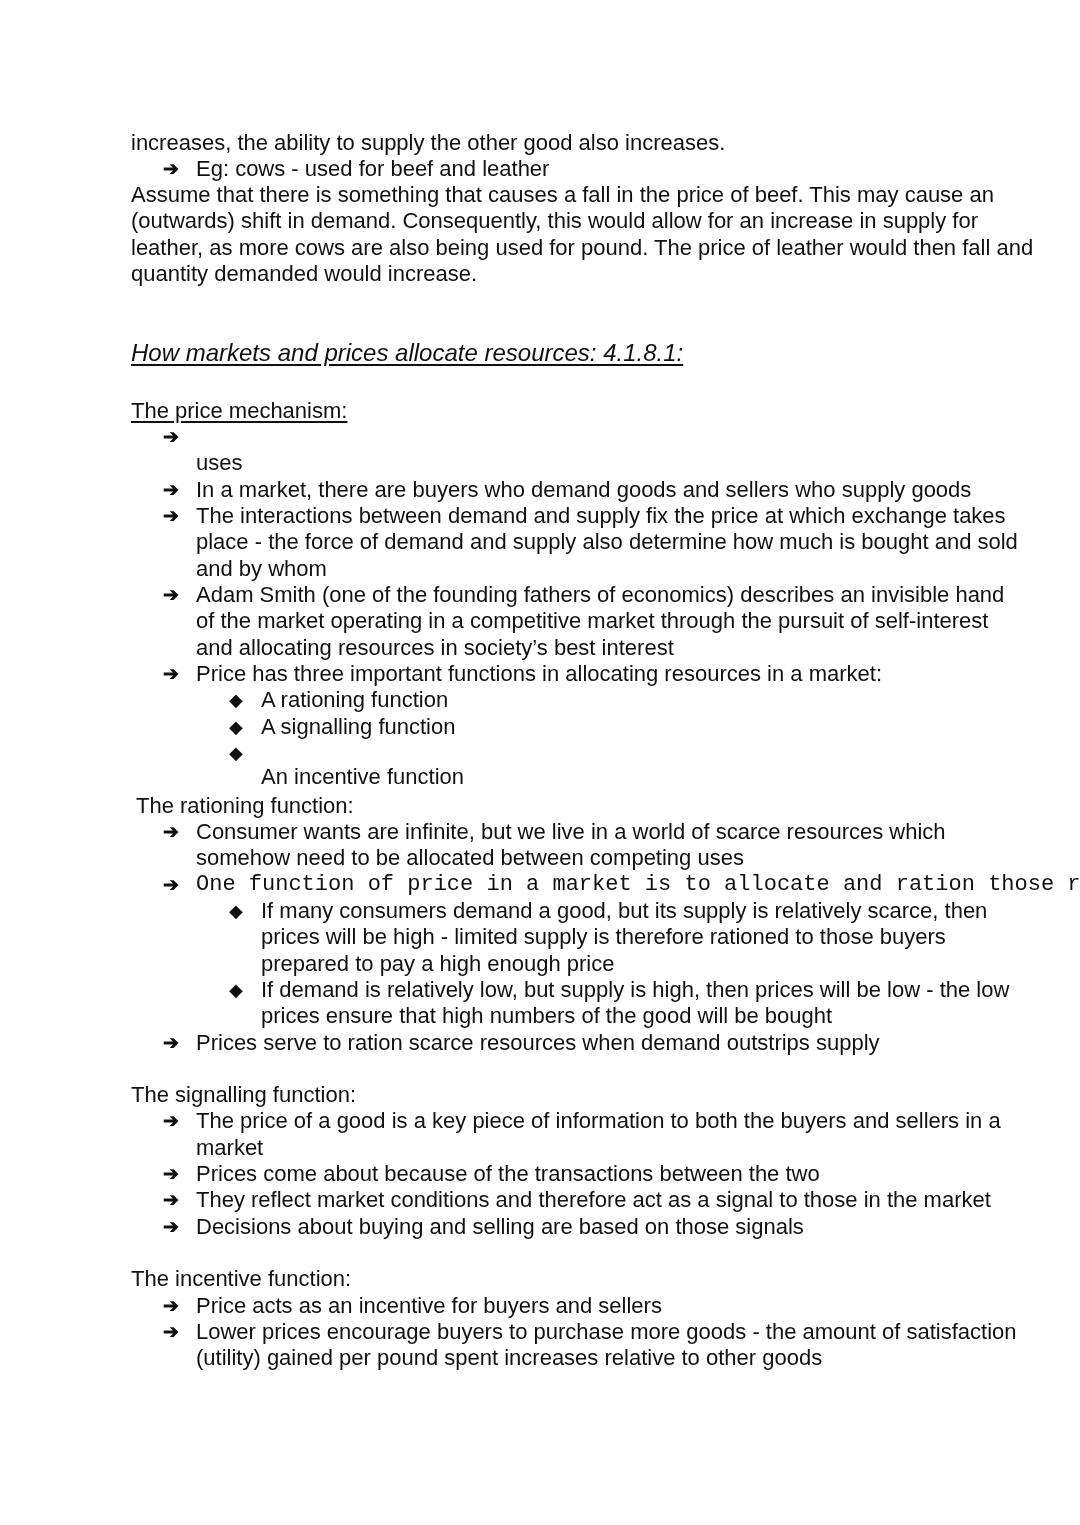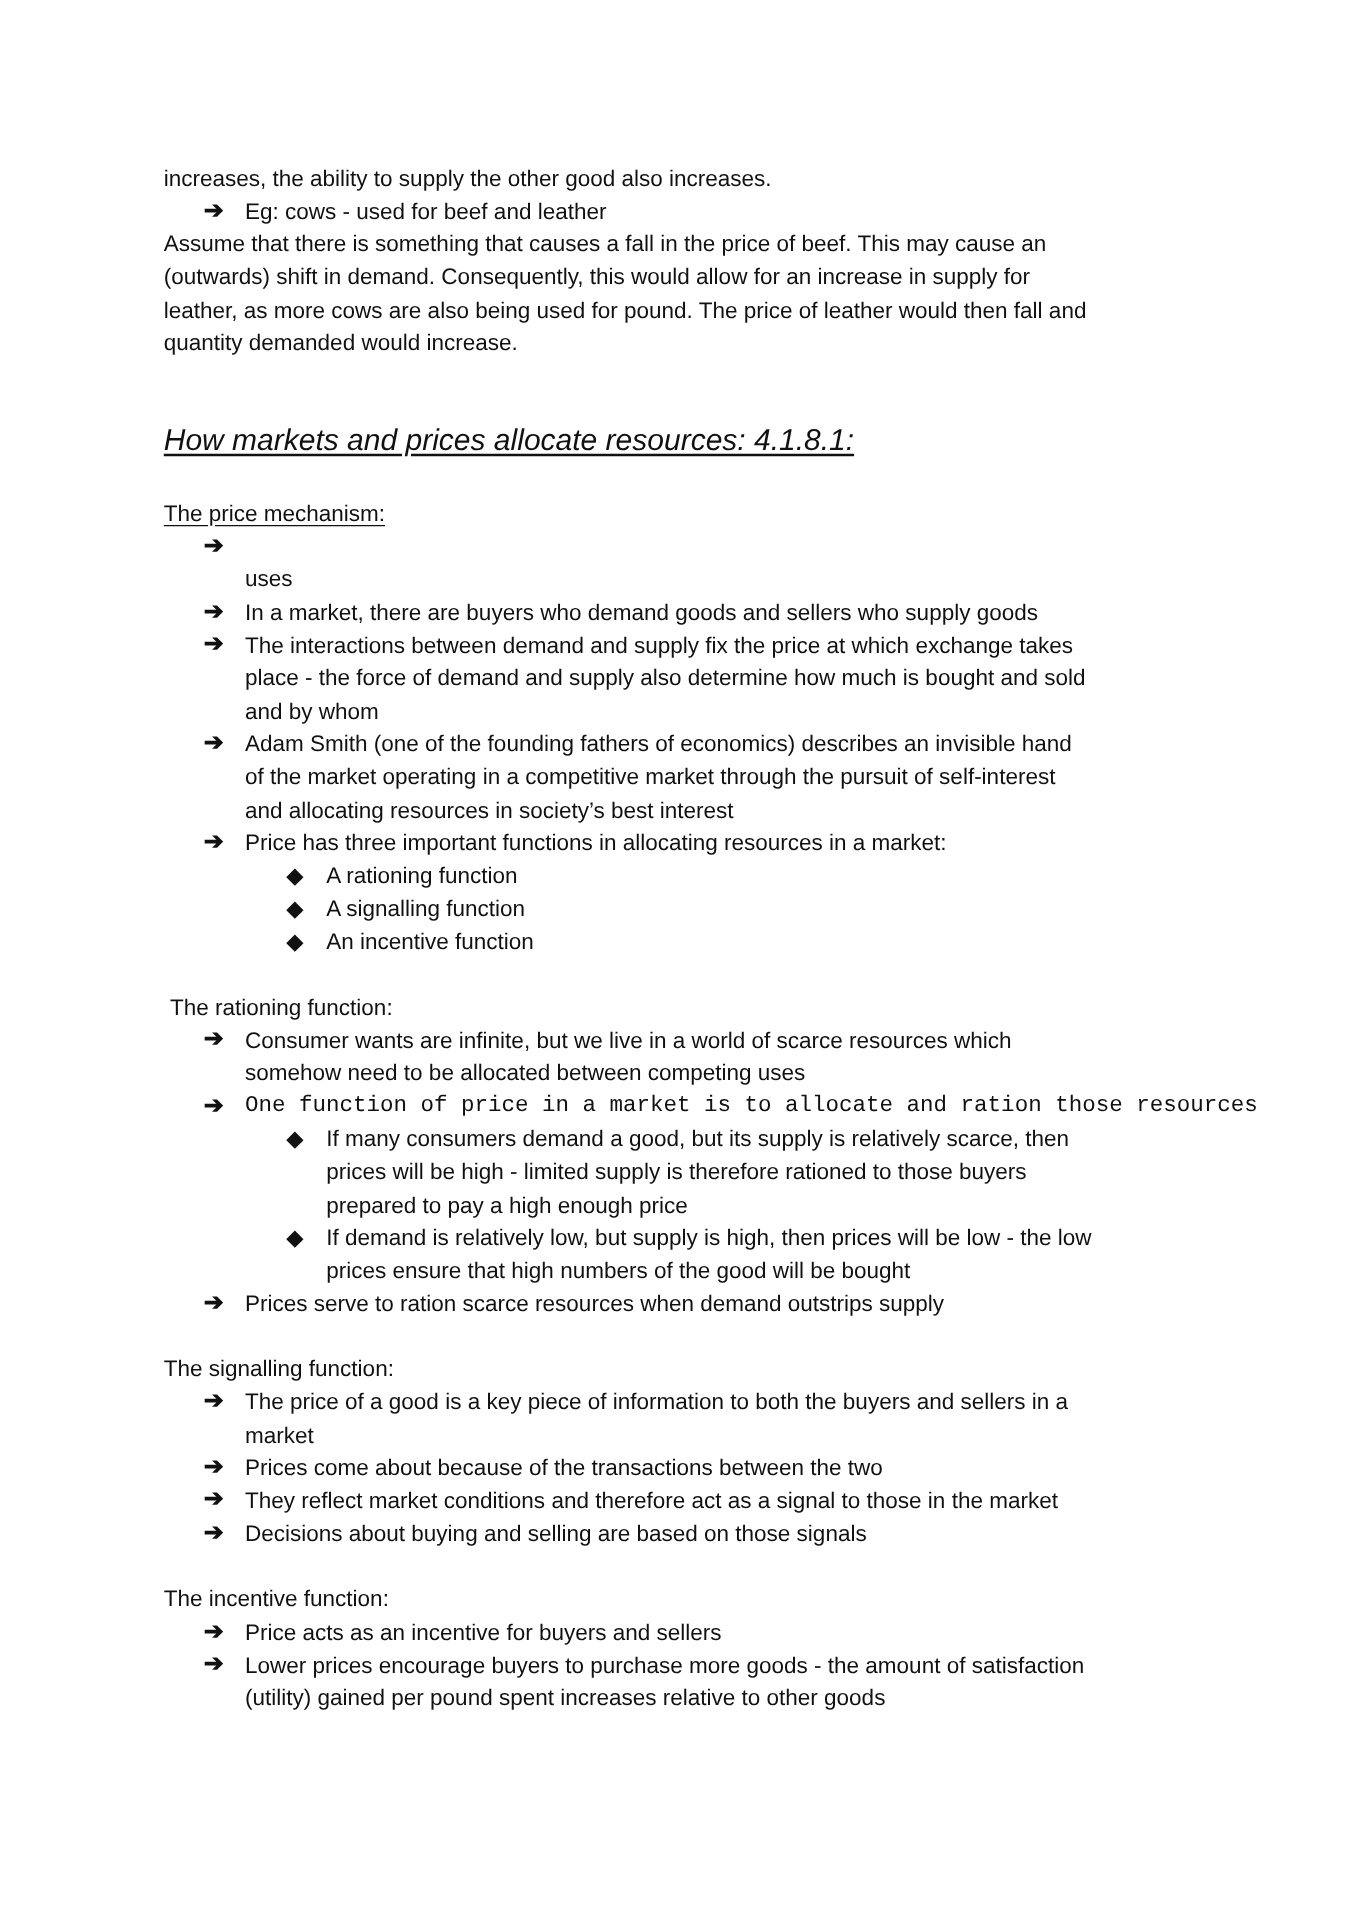--- a/index.html
+++ b/index.html
@@ -1,19 +1,19 @@
 <!DOCTYPE html>
 <html><head>
 <meta charset="utf-8">
 <style>
   html, body { margin: 0; padding: 0; background: #ffffff; }
   body { width: 1080px; height: 1525px; position: relative; overflow: hidden;
          font-family: "Liberation Sans", sans-serif; color: #111111; }
   .page { position: absolute; left: 0; top: 0; width: 1080px; height: 1525px; }
-  .line { position: absolute; font-size: 18px; line-height: 26.3px; white-space: nowrap; }
+  .line { position: absolute; font-size: 22px; line-height: 26.3px; white-space: nowrap; }
   .heading { position: absolute; left: 131px; top: 339px; font-size: 24px; font-style: italic;
              text-decoration: underline; text-underline-offset: 3px; white-space: nowrap; }
   .subhead-u { text-decoration: underline; text-underline-offset: 3px; }
   .arrow { position: absolute; font-size: 19px; line-height: 26.3px; font-weight: bold; }
   .diamond { position: absolute; font-size: 18px; line-height: 26.3px; }
 </style>
 </head>
 <body>
 
 <div class="page">
@@ -47,21 +47,21 @@
   <div class="line" style="left:196px;top:608px;">of the market operating in a competitive market through the pursuit of self-interest</div>
 
   <span class="arrow" style="left:163px;top:661px;">➔</span>
   <div class="line" style="left:196px;top:661px;">Price has three important functions in allocating resources in a market:</div>
 
   <span class="diamond" style="left:229px;top:687px;">◆</span>
   <div class="line" style="left:261px;top:687px;">A rationing function</div>
   <span class="diamond" style="left:229px;top:714px;">◆</span>
   <div class="line" style="left:261px;top:714px;">A signalling function</div>
   <span class="diamond" style="left:229px;top:740px;">◆</span>
-  <div class="line" style="left:261px;top:740px;">An incentive function</div>
+  <div class="line" style="left:261px;top:764px;">An incentive function</div>
 
   <div class="line" style="left:136px;top:793px;">The rationing function:</div>
 
   <span class="arrow" style="left:163px;top:819px;">➔</span>
   <div class="line" style="left:196px;top:819px;">Consumer wants are infinite, but we live in a world of scarce resources which</div>
   <div class="line" style="left:196px;top:845px;">somehow need to be allocated between competing uses</div>
 
   <span class="arrow" style="left:163px;top:872px;">➔</span>
   <div class="line" style="left:196px;top:872px;font-family:Liberation Mono, monospace;">One function of price in a market is to allocate and ration those resources</div>
 

